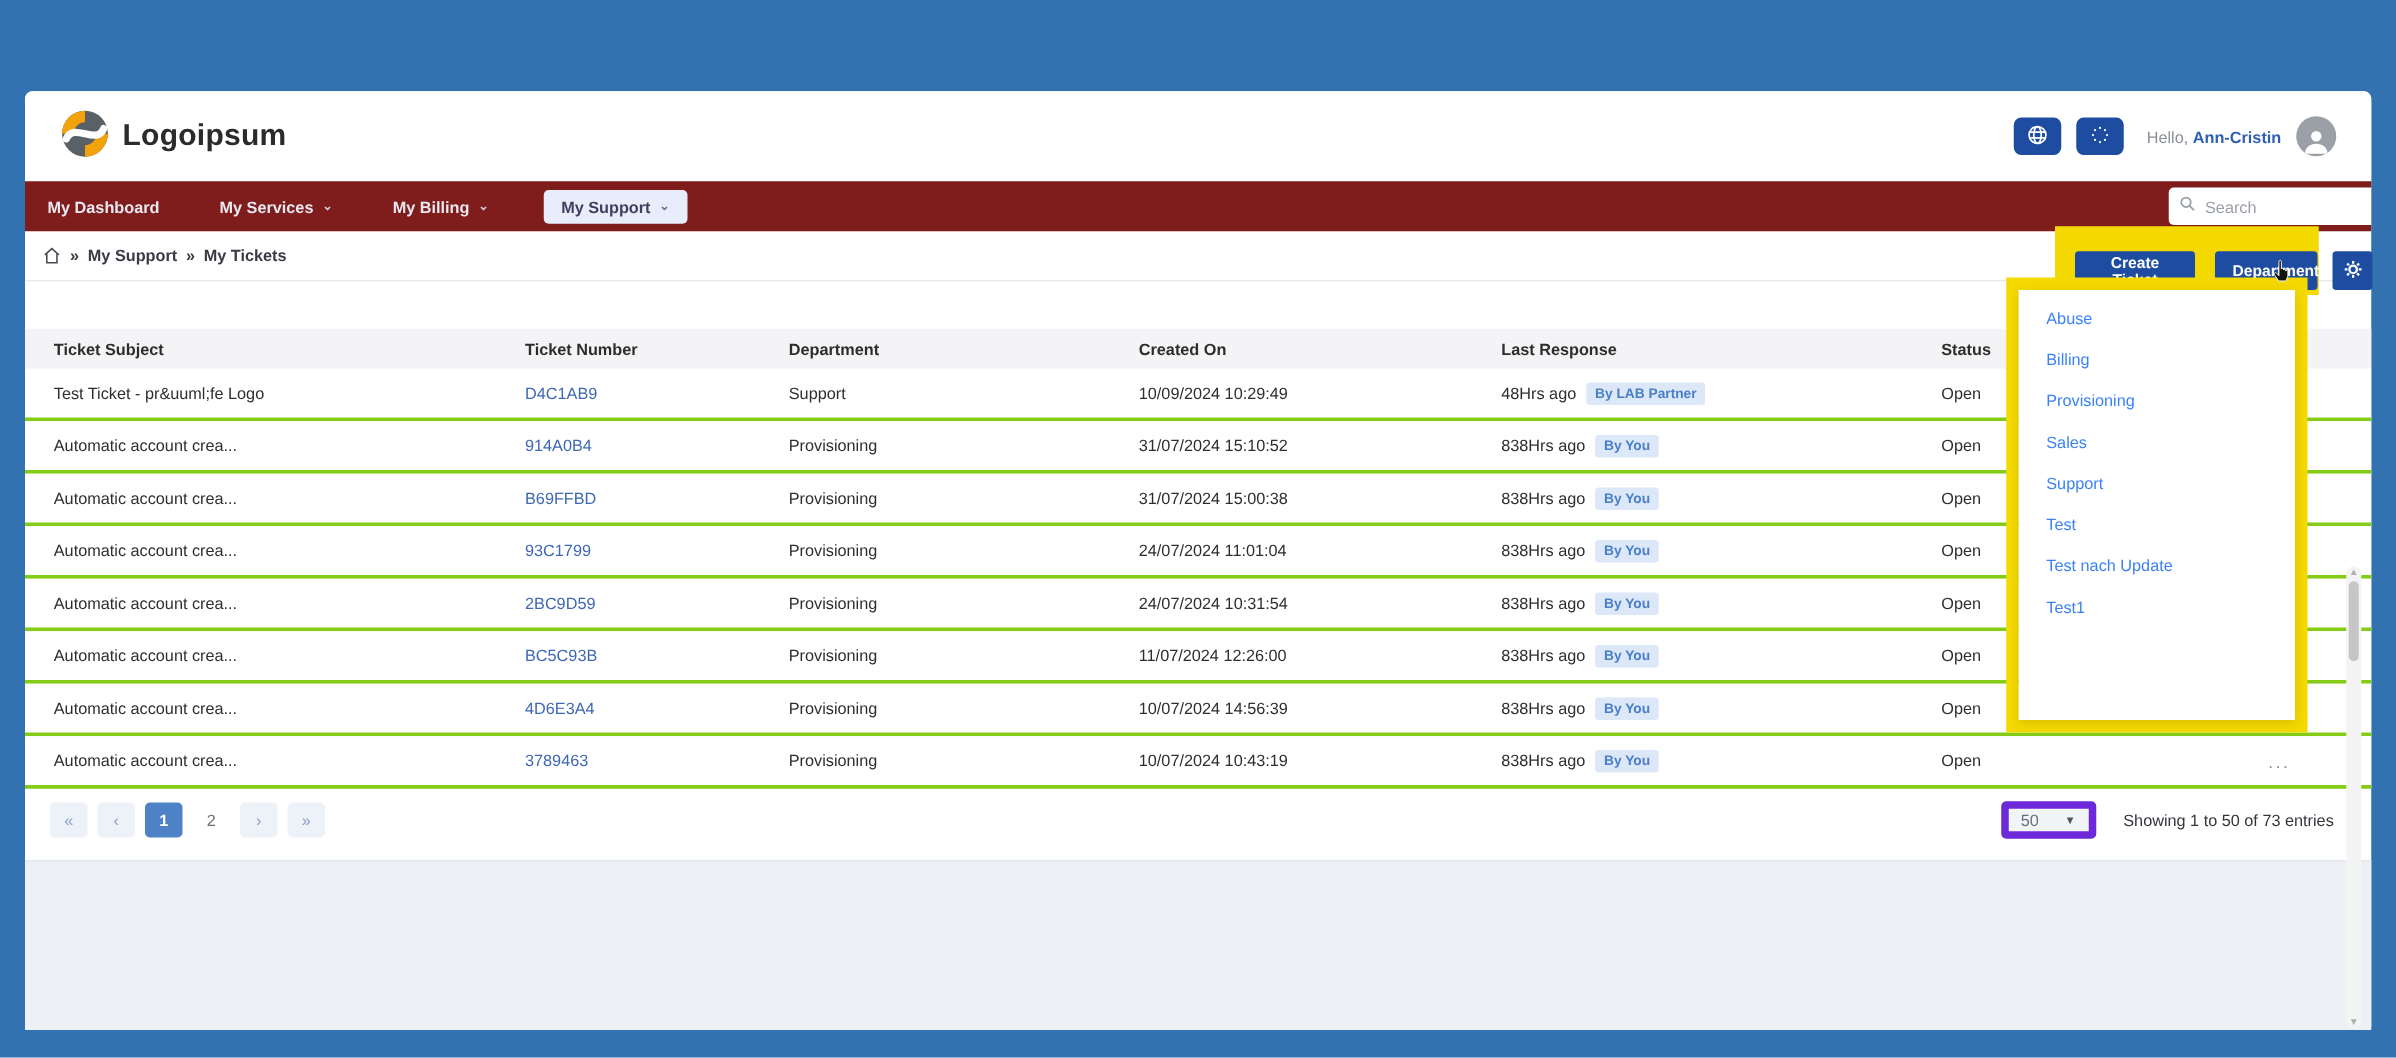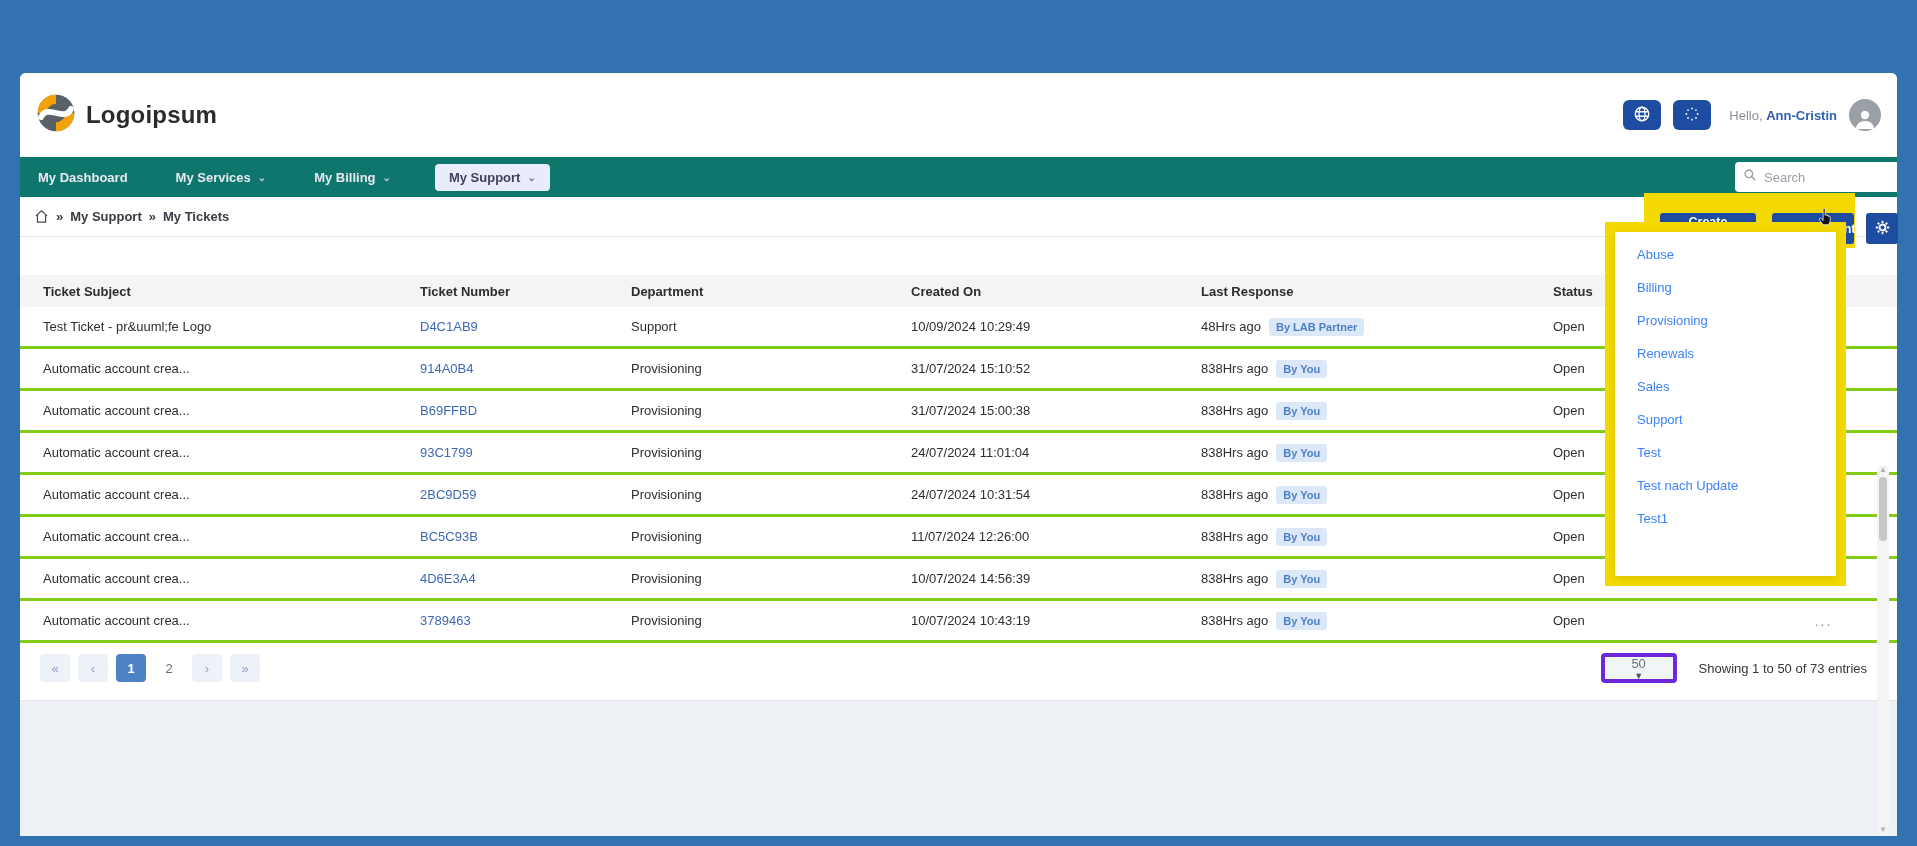--- a/index.html
+++ b/index.html
@@ -3,31 +3,31 @@
 <meta charset="utf-8">
 <style>
   * { margin:0; padding:0; box-sizing:border-box; }
   html,body { width:1917px; height:846px; }
   body { font-family:"Liberation Sans", sans-serif; background:#3372b0; position:relative; overflow:hidden; }
 
   .window { position:absolute; left:20px; top:73px; width:1877px; height:749px; background:#fff;
             border-radius:6px 6px 0 0; overflow:visible; }
 
   
-  .hdr { height:84px; display:flex; align-items:center; justify-content:space-between; padding:0 16px; background:#fff; border-radius:6px 6px 0 0; }
+  .hdr { height:72px; display:flex; align-items:center; justify-content:space-between; padding:0 28px; background:#fff; border-radius:6px 6px 0 0; }
   .logo-wrap { display:flex; align-items:center; gap:10px; }
   .logo-text { font-size:24px; font-weight:bold; color:#2b2b2b; letter-spacing:.2px; }
   .hdr-right { display:flex; align-items:center; gap:12px; }
   .icon-btn { width:38px; height:30px; background:#1d4ca0; border-radius:6px; display:flex; align-items:center; justify-content:center; cursor:pointer; border:none; }
   .greeting { font-size:13px; color:#8a8f98; margin-left:6px; }
   .greeting b { color:#2f5fb3; }
   .avatar { width:32px; height:32px; border-radius:50%; background:#9aa0a6; display:flex; align-items:flex-end; justify-content:center; overflow:hidden; }
 
   
-  .nav { height:40px; background:#0f766e; display:flex; align-items:center; padding:0 14px; position:relative; }
+  .nav { height:40px; background:#7f1d1d; display:flex; align-items:center; padding:0 14px; position:relative; }
   .nav-item { color:#e9e9f2; font-size:13px; font-weight:bold; margin-right:40px; display:flex; align-items:center; gap:7px; cursor:pointer; padding:6px 4px; }
   .nav-item .chev { font-size:10px; color:#cfd0dd; }
   .nav-item.active { background:#e9edfb; color:#413e5e; border-radius:4px; padding:6px 14px; }
   .nav-item.active .chev { color:#6b6f8b; }
   .search-box { position:absolute; right:0; top:5px; width:162px; height:30px; background:#fff; border-radius:4px 0 0 4px; display:flex; align-items:center; padding:0 8px; gap:7px; }
   .search-box input { border:none; outline:none; font-size:13px; color:#555; width:100px; font-family:"Liberation Sans",sans-serif; }
   .search-box input::placeholder { color:#9aa0a6; }
 
   
   .crumb-row { height:40px; display:flex; align-items:center; padding:0 10px 0 14px; position:relative; border-bottom:1px solid #e8e8ea; }
@@ -55,21 +55,21 @@
   .sbar .arr { color:#b0b0b0; font-size:8px; line-height:10px; }
   .sbar .thumb { width:8px; height:64px; background:#c6c6c6; border-radius:4px; margin-top:2px; cursor:pointer; }
   .sbar .arr.bottom { margin-top:auto; }
 
   
   .pag-row { display:flex; align-items:center; margin:10px 20px 0 20px; height:30px; position:relative; }
   .pg-btn { width:30px; height:28px; background:#edf1f8; border:none; border-radius:4px; color:#8ba1c6; font-size:13px; margin-right:8px; cursor:pointer; font-family:"Liberation Sans",sans-serif; }
   .pg-btn.cur { background:#4d82c6; color:#fff; font-weight:bold; }
   .pg-plain { width:30px; text-align:center; color:#6b6f78; font-size:13px; margin-right:8px; cursor:pointer; }
   .pag-right { position:absolute; right:10px; display:flex; align-items:center; gap:22px; }
-  .size-sel { width:76px; height:30px; background:#f2f5f8; border:4px solid #6d28d9; border-radius:4px; display:flex; align-items:center; justify-content:center; padding:0 10px; font-size:13px; color:#6b6f78; cursor:pointer;flex-direction:column; }
+  .size-sel { width:76px; height:30px; background:#f2f5f8; border:6px solid #6d28d9; border-radius:4px; display:flex; align-items:center; justify-content:space-between; padding:0 10px; font-size:13px; color:#6b6f78; cursor:pointer; }
   .size-sel .car { color:#555; font-size:9px; }
   .summary { font-size:13px; color:#34363c; }
 
   .footer-area { margin-top:17px; height:136px; background:#edf0f5; border-top:1px solid #e2e5ea; }
 
   
   .dd-frame { position:absolute; left:1585px; top:149px; width:241px; height:364px; border:10px solid #f3d900; z-index:5; background:transparent; }
   .dd-panel { position:absolute; left:0; top:0; width:221px; height:344px; background:#fff; box-shadow:0 2px 8px rgba(0,0,0,.12); padding-top:6px; }
   .dd-item { height:33px; line-height:33px; padding-left:22px; font-size:13px; color:#3b82f6; cursor:pointer; }
 
@@ -322,21 +322,20 @@
 
     <div class="footer-area"></div>
   </div>
 
   <div class="dd-frame">
     <div class="dd-panel">
       <div id="dropdown-list">
           <div class="dd-item">Abuse</div>
           <div class="dd-item">Billing</div>
           <div class="dd-item">Provisioning</div>
-          <div class="dd-item">Renewals</div>
           <div class="dd-item">Sales</div>
           <div class="dd-item">Support</div>
           <div class="dd-item">Test</div>
           <div class="dd-item">Test nach Update</div>
           <div class="dd-item">Test1</div>
         </div>
     </div>
   </div>
 
   <span class="cursor-icon">

